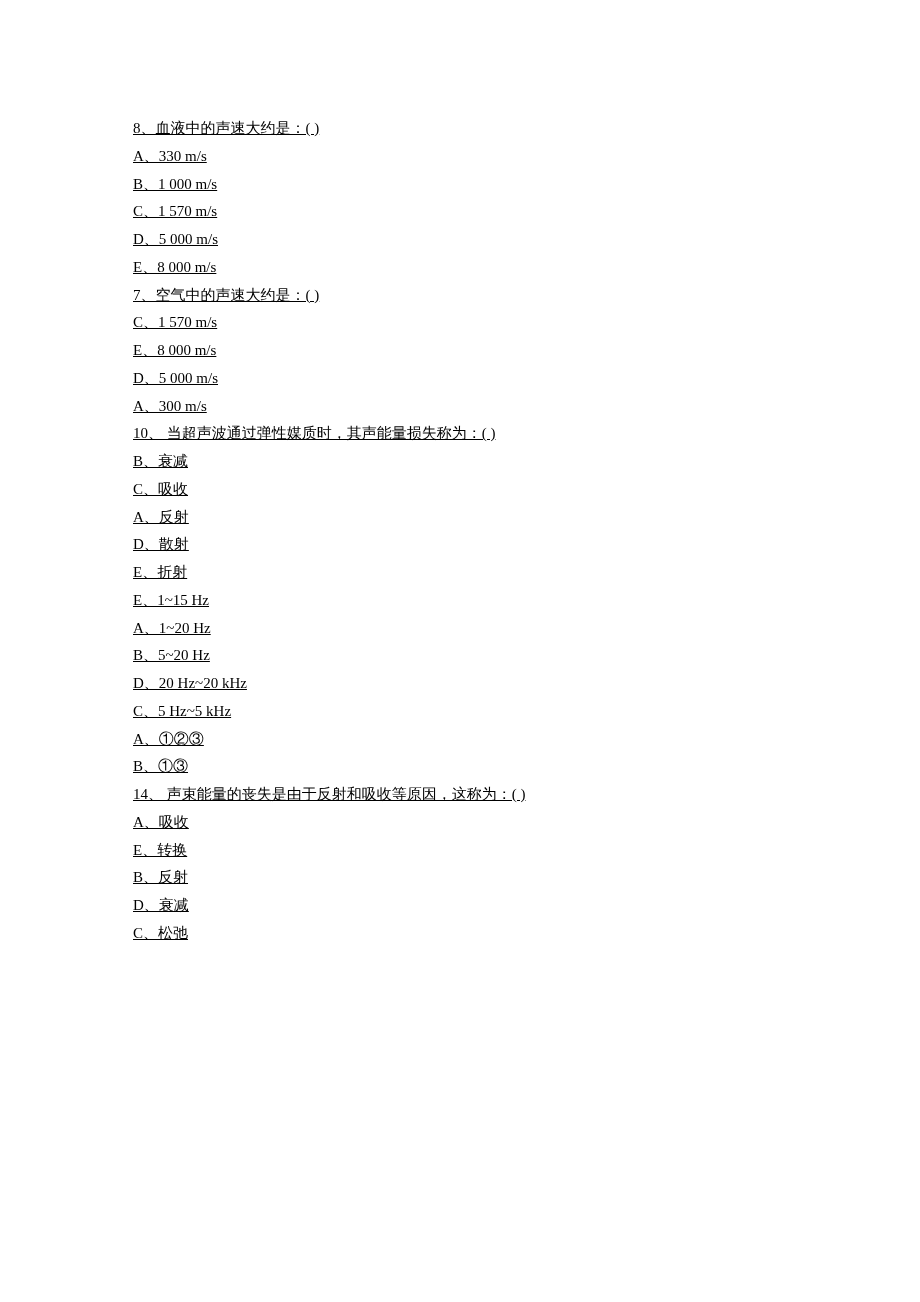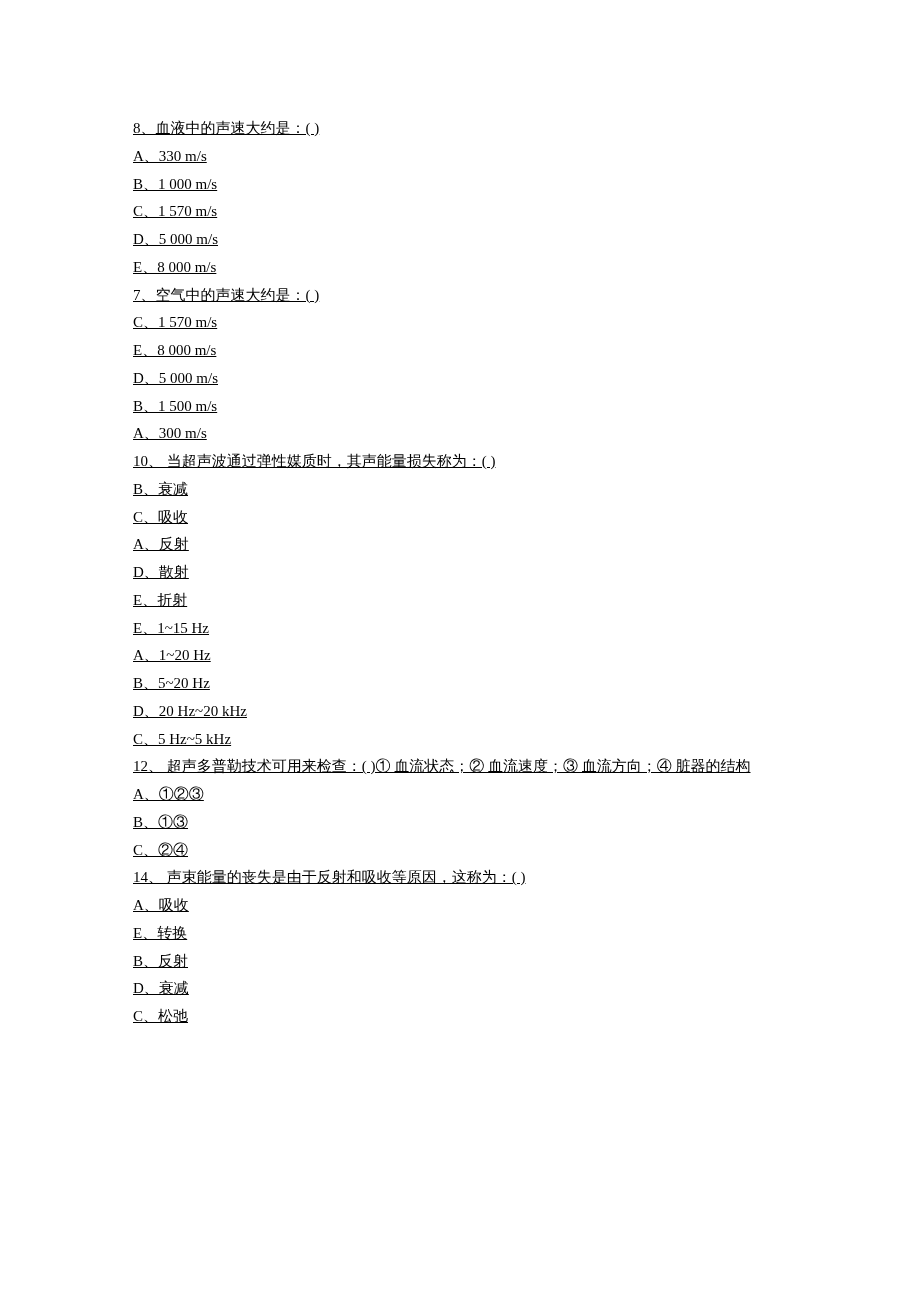--- a/index.html
+++ b/index.html
@@ -34,43 +34,40 @@
       <span class="option-text">B、1 000 m/s</span>
       <span class="option-text">C、1 570 m/s</span>
       <span class="option-text">D、5 000 m/s</span>
       <span class="option-text">E、8 000 m/s</span>
     </div>
     <div class="question-block">
       <span class="question-text">7、空气中的声速大约是：( )</span>
       <span class="option-text">C、1 570 m/s</span>
       <span class="option-text">E、8 000 m/s</span>
       <span class="option-text">D、5 000 m/s</span>
-      <span class="option-text">B、1 500 m/s</span>
       <span class="option-text">A、300 m/s</span>
     </div>
     <div class="question-block">
       <span class="question-text">10、 当超声波通过弹性媒质时，其声能量损失称为：( )</span>
       <span class="option-text">B、衰减</span>
       <span class="option-text">C、吸收</span>
       <span class="option-text">A、反射</span>
       <span class="option-text">D、散射</span>
       <span class="option-text">E、折射</span>
     </div>
     <div class="question-block">
       <span class="option-text">E、1~15 Hz</span>
       <span class="option-text">A、1~20 Hz</span>
       <span class="option-text">B、5~20 Hz</span>
       <span class="option-text">D、20 Hz~20 kHz</span>
       <span class="option-text">C、5 Hz~5 kHz</span>
     </div>
     <div class="question-block">
-      <span class="question-text">12、 超声多普勒技术可用来检查：( )①  血流状态；②  血流速度；③  血流方向；④  脏器的结构</span>
       <span class="option-text">A、①②③</span>
       <span class="option-text">B、①③</span>
-      <span class="option-text">C、②④</span>
     </div>
     <div class="question-block">
       <span class="question-text">14、 声束能量的丧失是由于反射和吸收等原因，这称为：( )</span>
       <span class="option-text">A、吸收</span>
       <span class="option-text">E、转换</span>
       <span class="option-text">B、反射</span>
       <span class="option-text">D、衰减</span>
       <span class="option-text">C、松弛</span>
     </div>
   </div>

